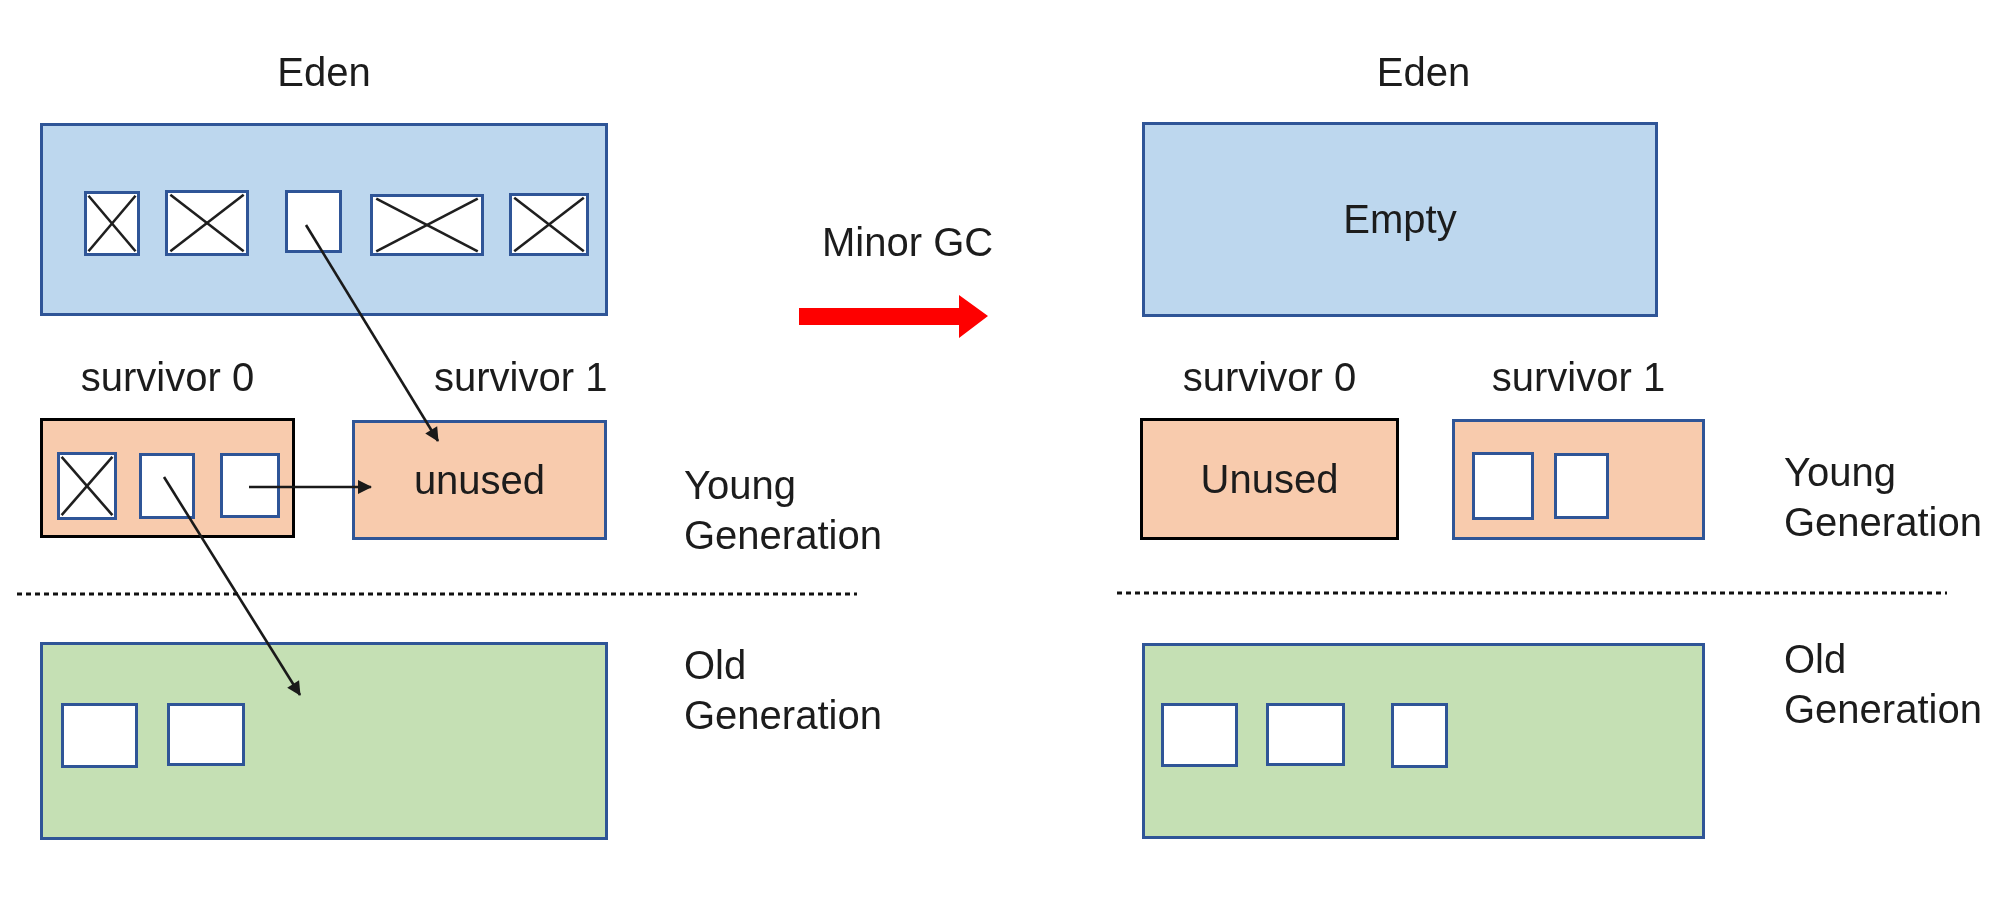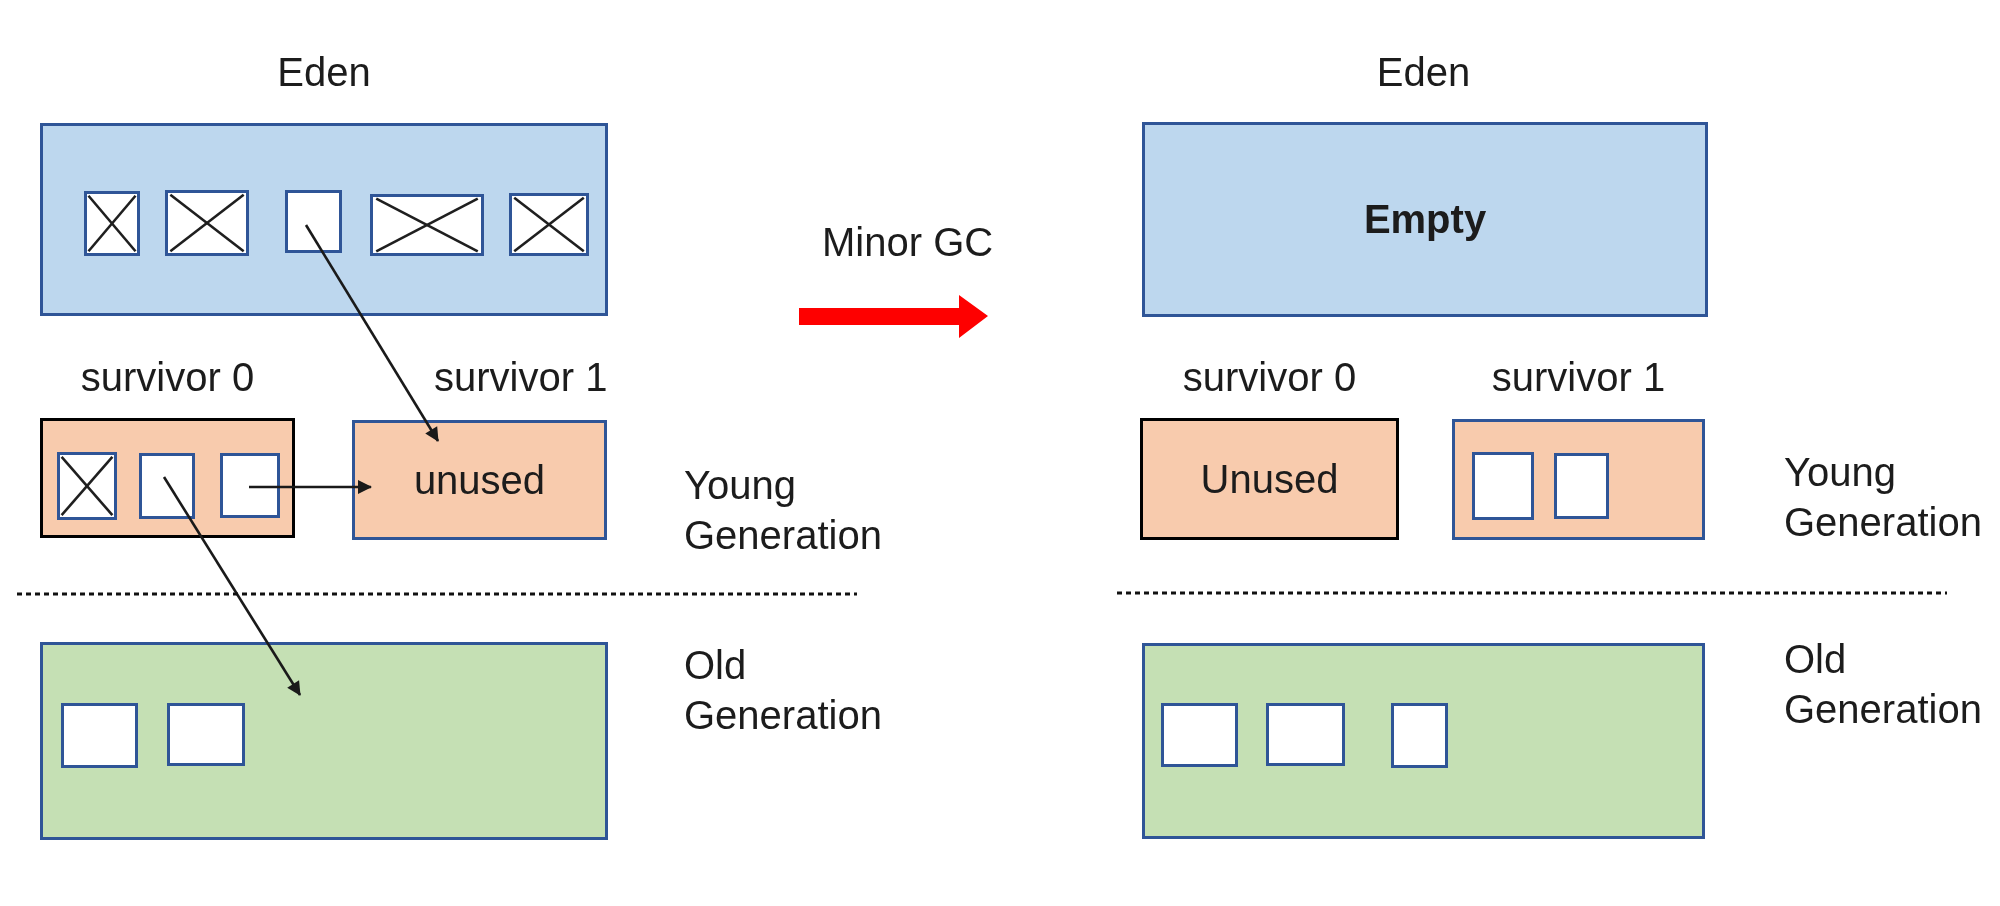--- a/index.html
+++ b/index.html
@@ -102,21 +102,21 @@
       <div class="slot"></div>
     </div>
 
   <div class="lbl" style="left:672px;top:640px;"><span>Old</span>
 <span>Generation</span></div>
 
   <div class="lbl" style="left:810px;top:217px;">Minor GC</div>
 
   <div class="lbl centered" style="left:1130px;top:47px;width:563px;">Eden</div>
 
-  <div class="membox blue-box boxtext" style="left:1130px;top:122px;width:566px;height:195px;font-weight:bold;">
+  <div class="membox blue-box boxtext" style="left:1130px;top:122px;width:516px;height:195px;">
     <span>Empty</span>
   </div>
 
   <div class="lbl centered" style="left:1128px;top:352px;width:259px;">survivor 0</div>
   <div class="lbl centered" style="left:1440px;top:352px;width:253px;">survivor 1</div>
 
   <div class="membox orange-box-black boxtext" style="left:1128px;top:418px;width:259px;height:122px;">
     <span>Unused</span>
   </div>
 

